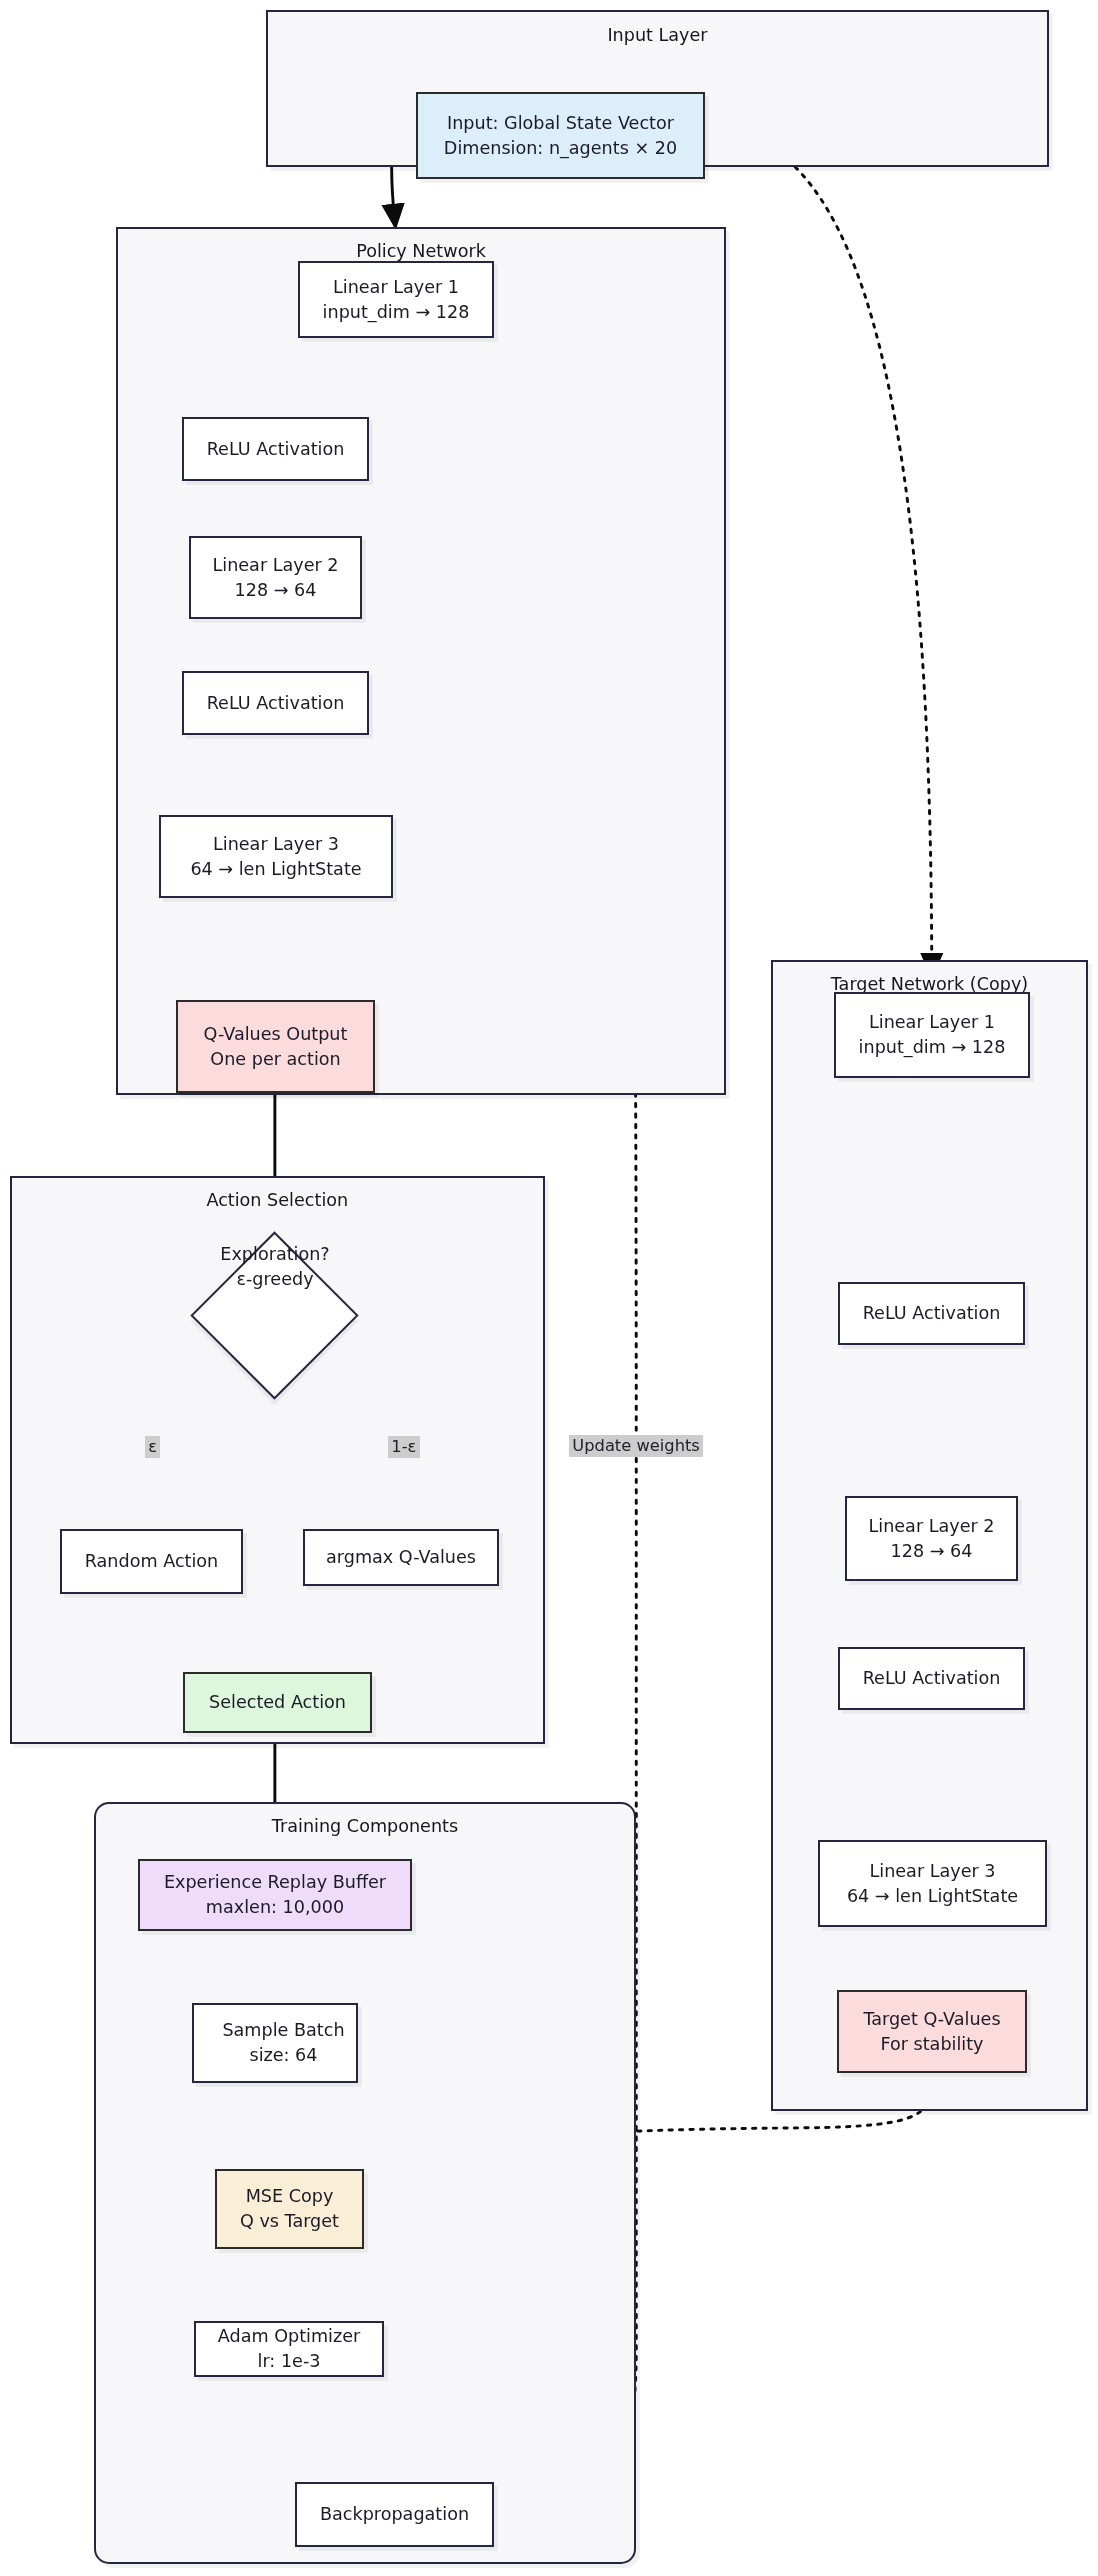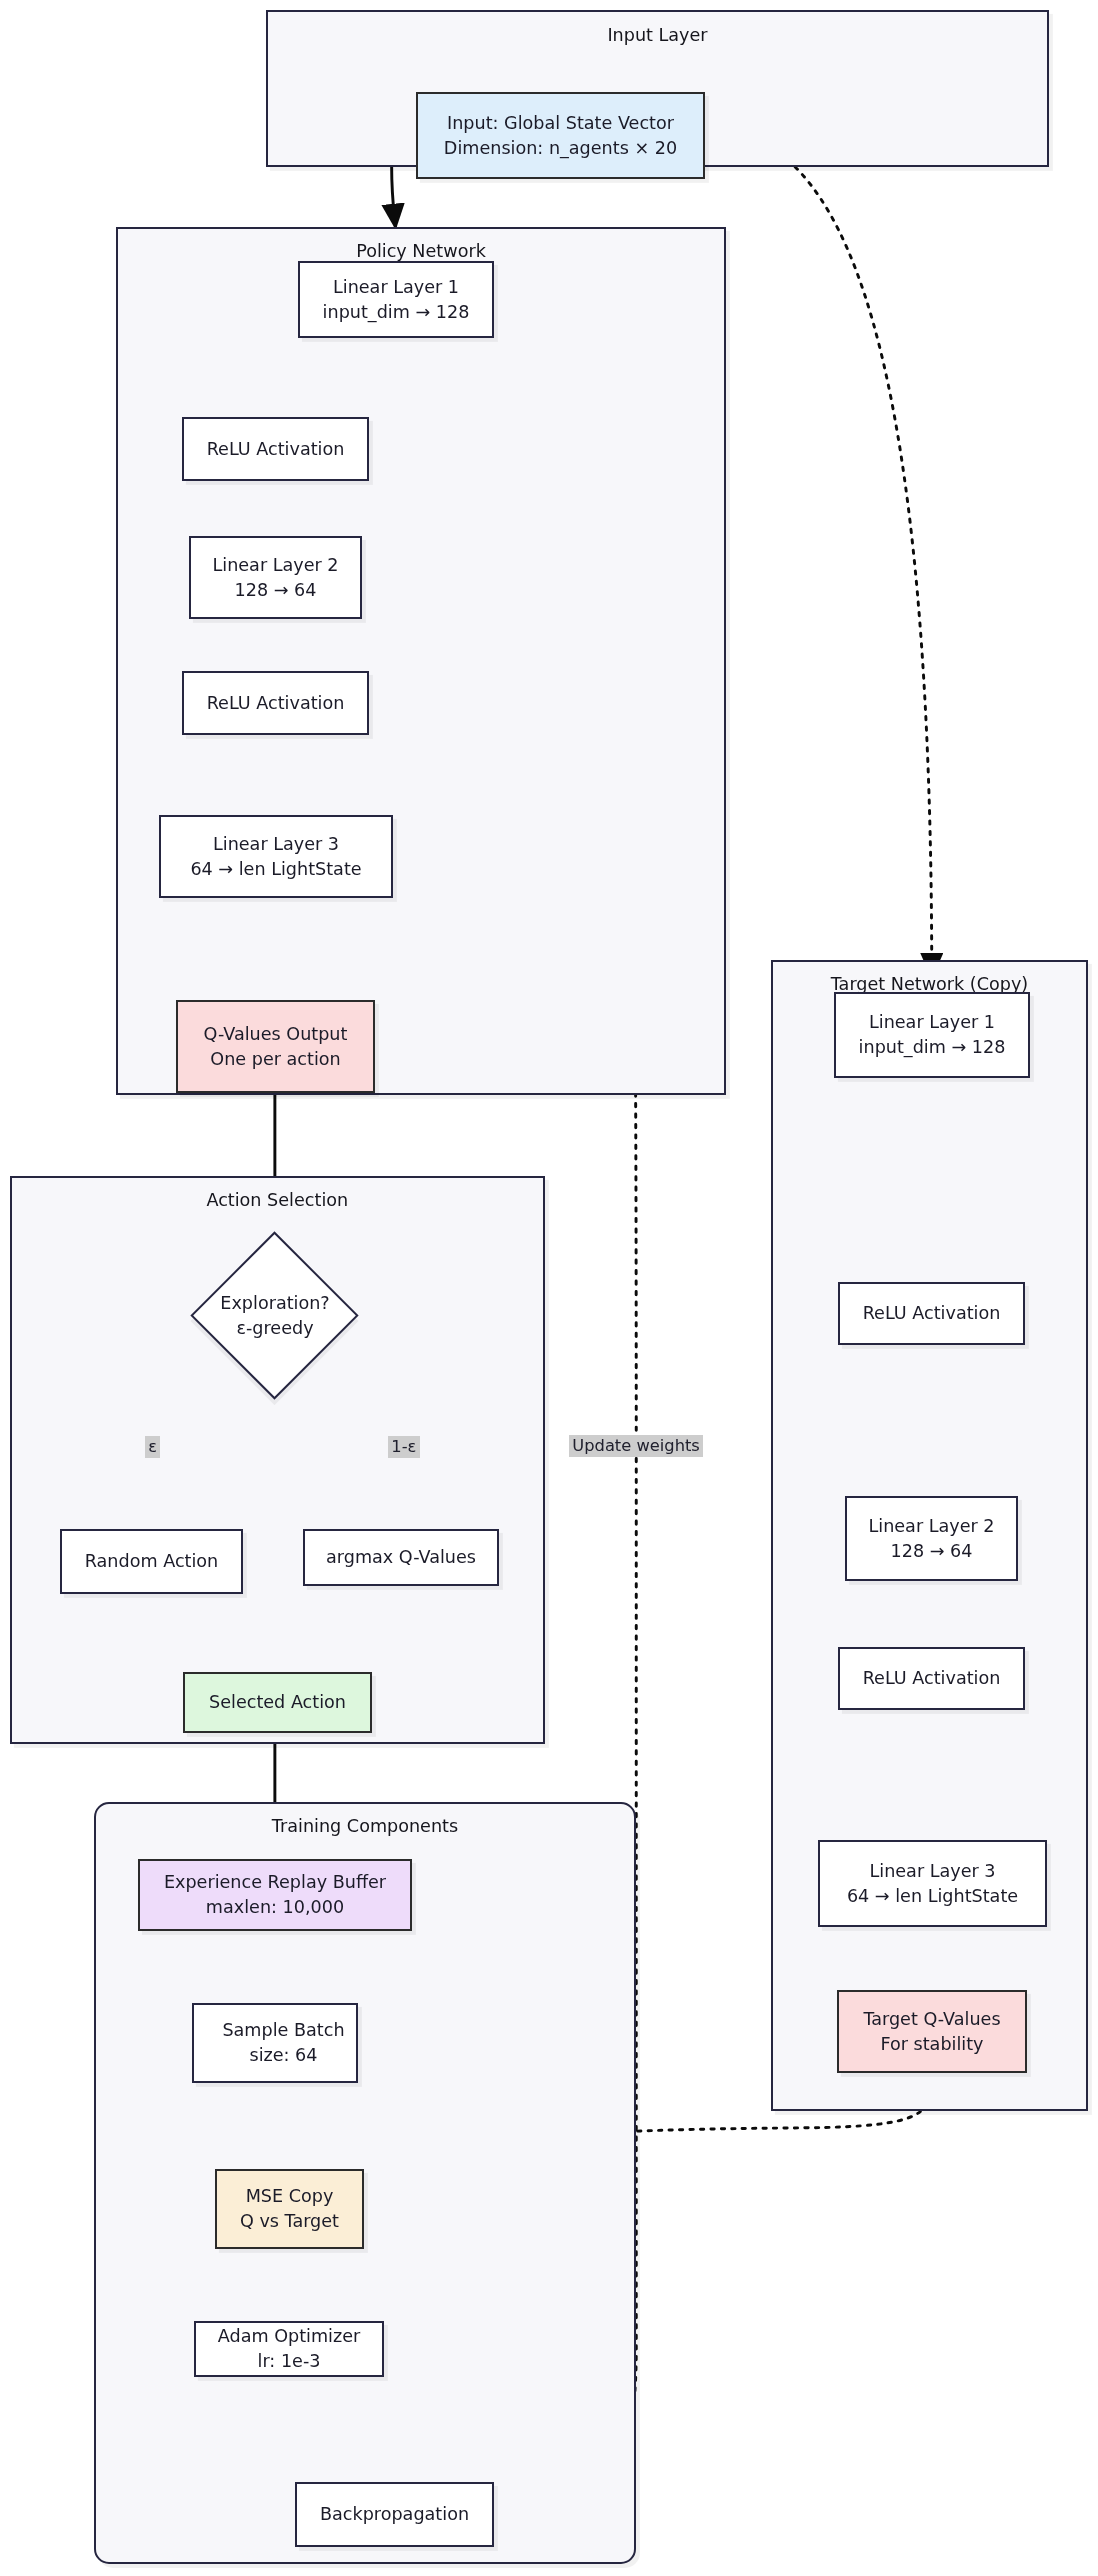--- a/index.html
+++ b/index.html
@@ -225,21 +225,21 @@
     <span>Linear Layer 3</span>
     <span class="l2">64 → len LightState</span>
   </div>
 
   <div class="node n-target" style="left:837px;top:1990px;width:190px;height:83px;">
     <span>Target Q-Values</span>
     <span class="l2">For stability</span>
   </div>
 
   <div class="diamond" style="left:215px;top:1256px;width:119px;height:119px;"></div>
-  <div class="diamond-label" style="left:183px;top:1279px;width:184px;height:73px;">
+  <div class="diamond-label" style="left:183px;top:1230px;width:184px;height:73px;">
     <span>Exploration?</span>
     <span class="l2">ε-greedy</span>
   </div>
 
   <div class="edge-label" style="left:145px;top:1436px;">ε</div>
   <div class="edge-label" style="left:388px;top:1436px;">1-ε</div>
 
   <div class="node" style="left:60px;top:1529px;width:183px;height:65px;">
     <span>Random Action</span>
   </div>

